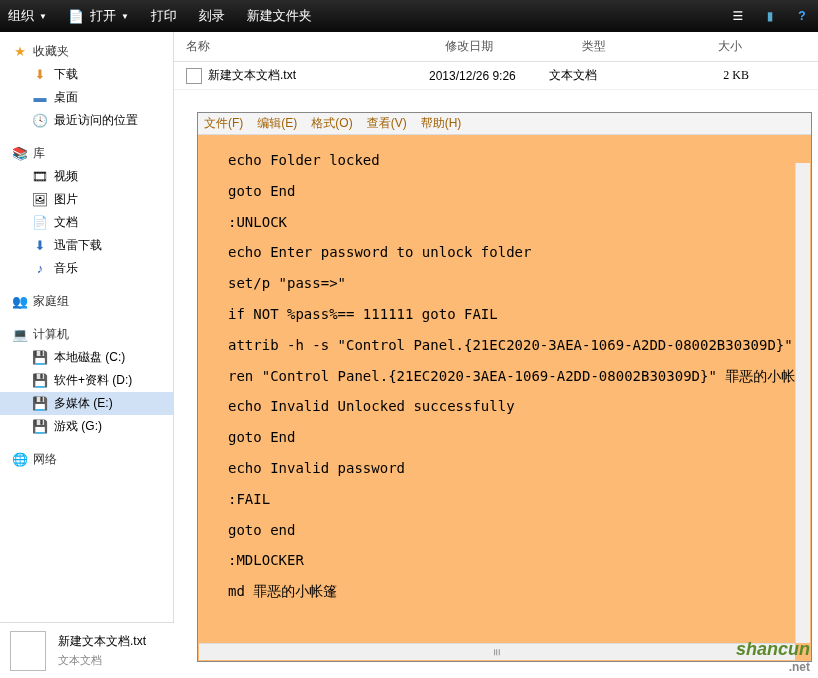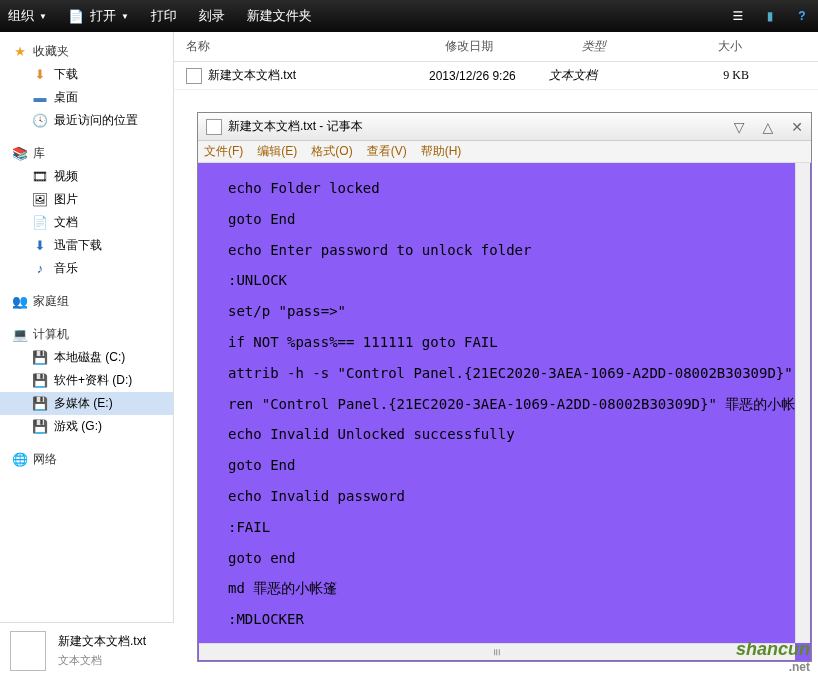--- a/index.html
+++ b/index.html
@@ -17,35 +17,35 @@
     .sidebar-section { margin-bottom: 10px; }
     .sidebar-header { display: flex; align-items: center; gap: 5px; padding: 3px 12px; font-size: 12px; color: #333; cursor: pointer; }
     .sidebar-item { display: flex; align-items: center; gap: 6px; padding: 3px 12px 3px 32px; font-size: 12px; cursor: pointer; }
     .sidebar-item.selected { background: #d0e0f5; }
     .sidebar-icon { width: 16px; height: 16px; display: inline-flex; align-items: center; justify-content: center; font-size: 13px; }
     
     .content { flex: 1; display: flex; flex-direction: column; }
     .column-headers { display: flex; border-bottom: 1px solid #e0e0e0; padding: 6px 0; font-size: 12px; color: #555; justify-content: space-between; }
     .col-name { width: 255px; padding-left: 12px; }
     .col-date { width: 120px; }
-    .col-type { width: 120px; font-style: italic; }
+    .col-type { width: 120px; }
     .col-size { width: 100px; font-family: Liberation Serif, serif; }
     
     .file-row { display: flex; padding: 5px 0; font-size: 12px; align-items: center; border-bottom: 1px solid #f0f0f0; }
     .file-row .col-name { display: flex; align-items: center; gap: 6px; }
     .file-icon { width: 16px; height: 16px; background: #fff; border: 1px solid #999; display: inline-block; }
     
     .notepad-window { position: absolute; left: 197px; top: 112px; width: 615px; height: 550px; background: #f0f0f0; border: 1px solid #888; display: flex; flex-direction: column; }
     .notepad-titlebar { height: 28px; background: linear-gradient(#fdfdfd, #e8e8e8); border-bottom: 1px solid #ccc; display: flex; align-items: center; padding: 0 8px; font-size: 12px; }
     .notepad-title-icon { width: 16px; height: 16px; background: #fff; border: 1px solid #999; margin-right: 6px; }
     .notepad-controls { margin-left: auto; display: flex; gap: 18px; color: #666; }
     .notepad-controls span { cursor: pointer; font-size: 14px; }
     .notepad-menubar { height: 22px; background: #f4f4f4; border-bottom: 1px solid #ddd; display: flex; align-items: center; padding: 0 6px; gap: 14px; font-size: 12px; color: #a16207; }
     .notepad-menu-item { cursor: pointer; }
-    .notepad-content { flex: 1; background: #8b5cf6; padding: 10px 20px 10px 30px; font-family: "SimSun", monospace; font-size: 14px; line-height: 2.2; overflow: hidden; white-space: nowrap; position: relative; }
+    .notepad-content { flex: 1; background: #fdba74; padding: 10px 20px 10px 30px; font-family: "SimSun", monospace; font-size: 14px; line-height: 2.2; overflow: hidden; white-space: nowrap; position: relative; }
     .notepad-scrollbar-v { position: absolute; right: 1px; top: 50px; width: 15px; bottom: 18px; background: #f0f0f0; border-left: 1px solid #ddd; }
     .notepad-scrollbar-h { position: absolute; bottom: 1px; left: 1px; right: 16px; height: 17px; background: #f0f0f0; border-top: 1px solid #ddd; display: flex; align-items: center; justify-content: center; }
     .notepad-scrollbar-h::after { content: "≡"; color: #888; transform: rotate(90deg); }
     
     .status-bar { position: absolute; bottom: 0; left: 0; width: 174px; height: 56px; border-top: 1px solid #ddd; display: flex; align-items: center; padding: 6px 10px; gap: 12px; background: #fff; }
     .status-icon { width: 36px; height: 40px; background: #fff; border: 1px solid #bbb; }
     .status-text { font-size: 12px; }
     .status-text .sub { color: #888; font-size: 11px; margin-top: 3px; }
     
     .watermark { position: absolute; right: 8px; bottom: 4px; font-size: 18px; font-weight: bold; color: #5a8a2a; font-style: italic; }
@@ -169,58 +169,49 @@
       <div class="col-type">类型</div>
       <div class="col-size">大小</div>
     </div>
     <div class="file-row">
       <div class="col-name">
         <span class="file-icon"></span>
         <span>新建文本文档.txt</span>
       </div>
       <div class="col-date">2013/12/26 9:26</div>
       <div class="col-type">文本文档</div>
-      <div class="col-size" style="text-align:right;padding-right:20px">9 KB</div>
+      <div class="col-size" style="text-align:right;padding-right:20px">2 KB</div>
     </div>
   </div>
 </div>
 
 <div class="notepad-window">
-  <div class="notepad-titlebar">
-    <span class="notepad-title-icon"></span>
-    <span>新建文本文档.txt - 记事本</span>
-    <div class="notepad-controls">
-      <span>▽</span>
-      <span>△</span>
-      <span>✕</span>
-    </div>
-  </div>
   <div class="notepad-menubar">
     <span class="notepad-menu-item">文件(F)</span>
     <span class="notepad-menu-item">编辑(E)</span>
     <span class="notepad-menu-item">格式(O)</span>
     <span class="notepad-menu-item">查看(V)</span>
     <span class="notepad-menu-item">帮助(H)</span>
   </div>
   <div class="notepad-content">
     <div>echo Folder locked</div>
     <div>goto End</div>
+    <div>:UNLOCK</div>
     <div>echo Enter password to unlock folder</div>
-    <div>:UNLOCK</div>
     <div>set/p "pass=&gt;"</div>
     <div>if NOT %pass%== 111111 goto FAIL</div>
     <div>attrib -h -s "Control Panel.{21EC2020-3AEA-1069-A2DD-08002B30309D}"</div>
     <div>ren "Control Panel.{21EC2020-3AEA-1069-A2DD-08002B30309D}" 罪恶的小帐篷</div>
     <div>echo Invalid Unlocked successfully</div>
     <div>goto End</div>
     <div>echo Invalid password</div>
     <div>:FAIL</div>
     <div>goto end</div>
+    <div>:MDLOCKER</div>
     <div>md 罪恶的小帐篷</div>
-    <div>:MDLOCKER</div>
   </div>
   <div class="notepad-scrollbar-v"></div>
   <div class="notepad-scrollbar-h"></div>
 </div>
 
 <div class="status-bar">
   <div class="status-icon"></div>
   <div class="status-text">
     <div>新建文本文档.txt</div>
     <div class="sub">文本文档</div>

